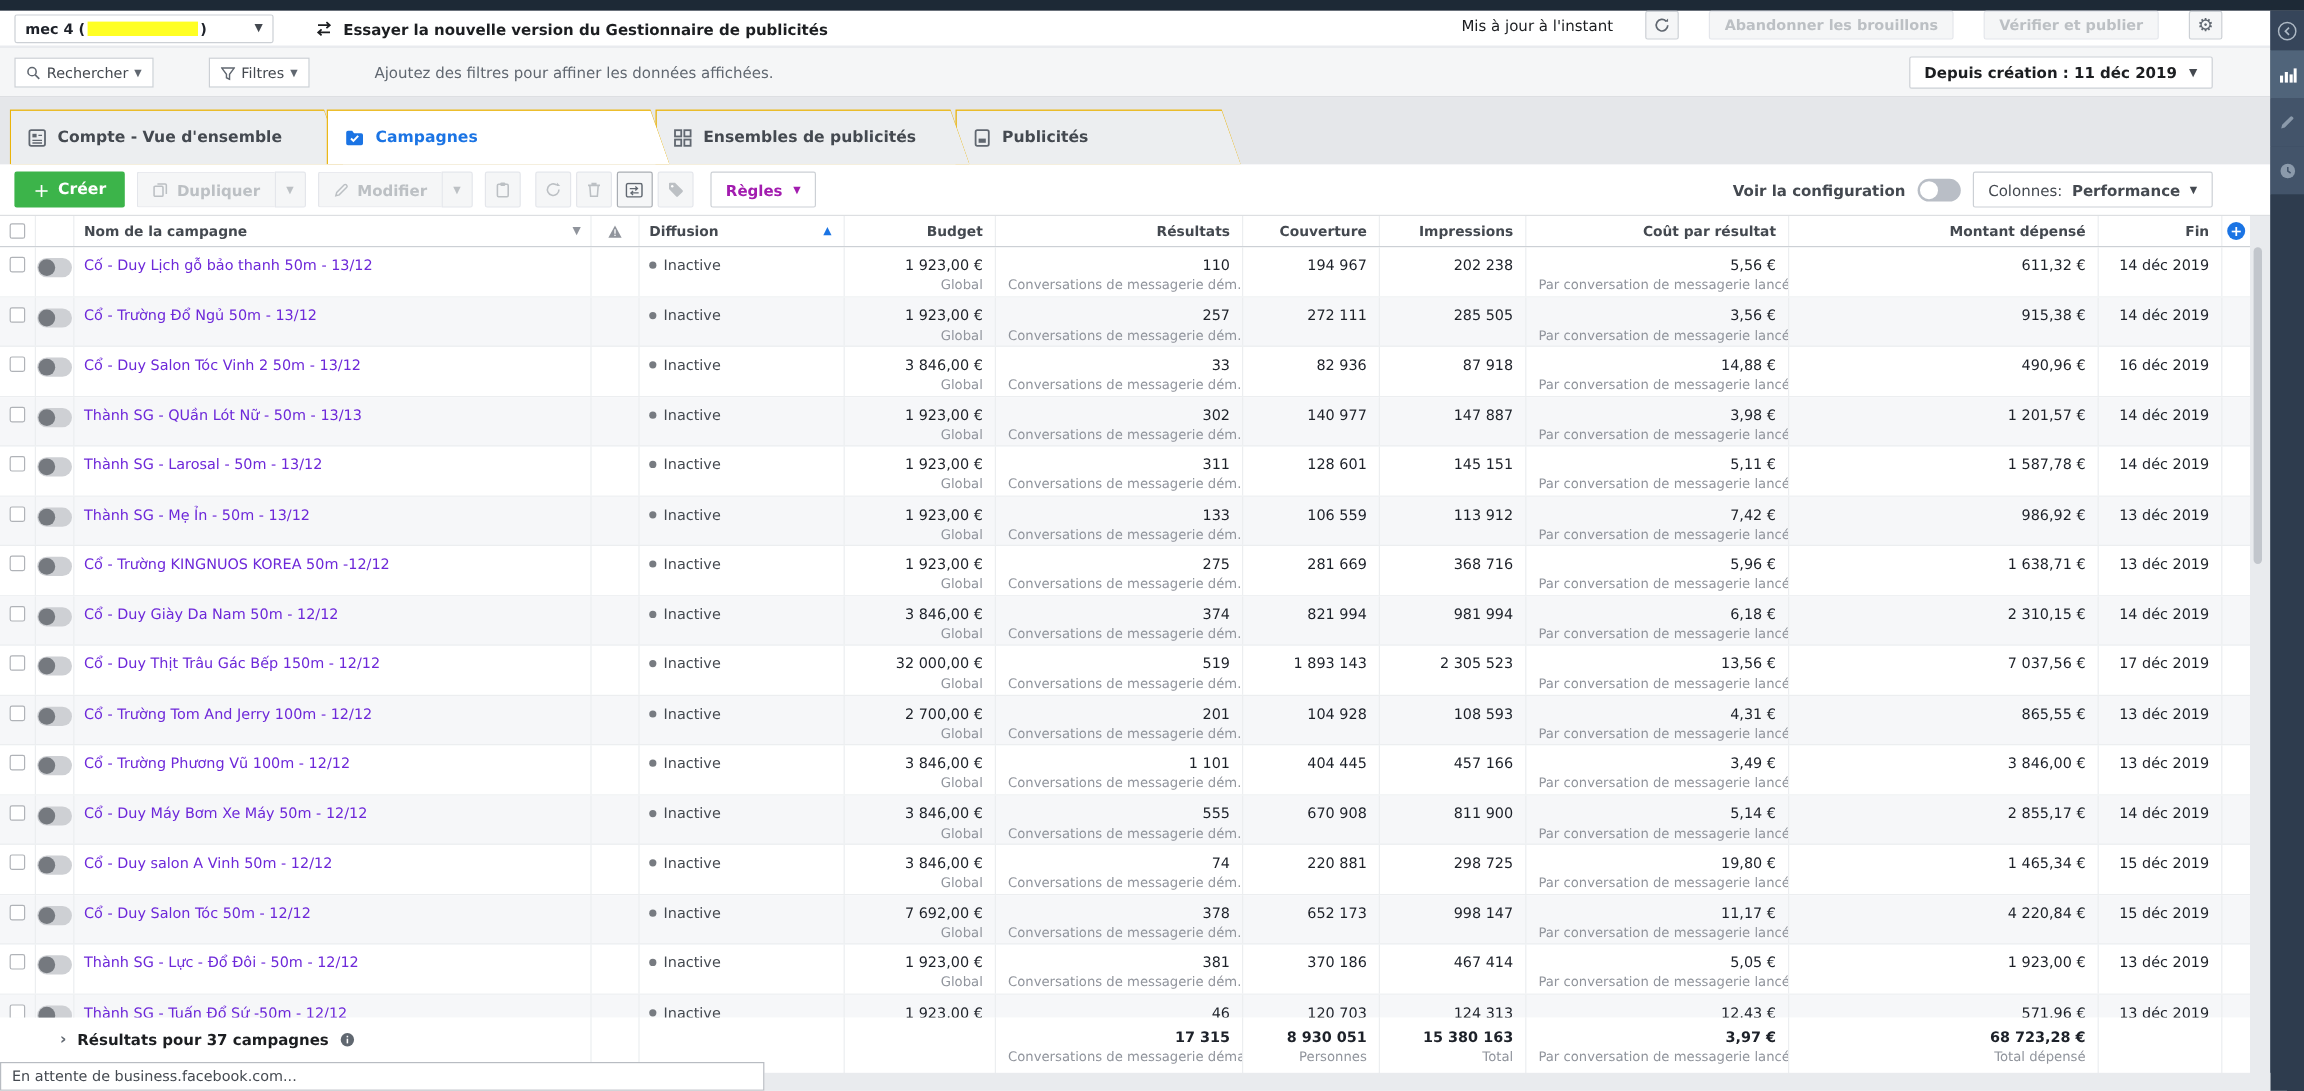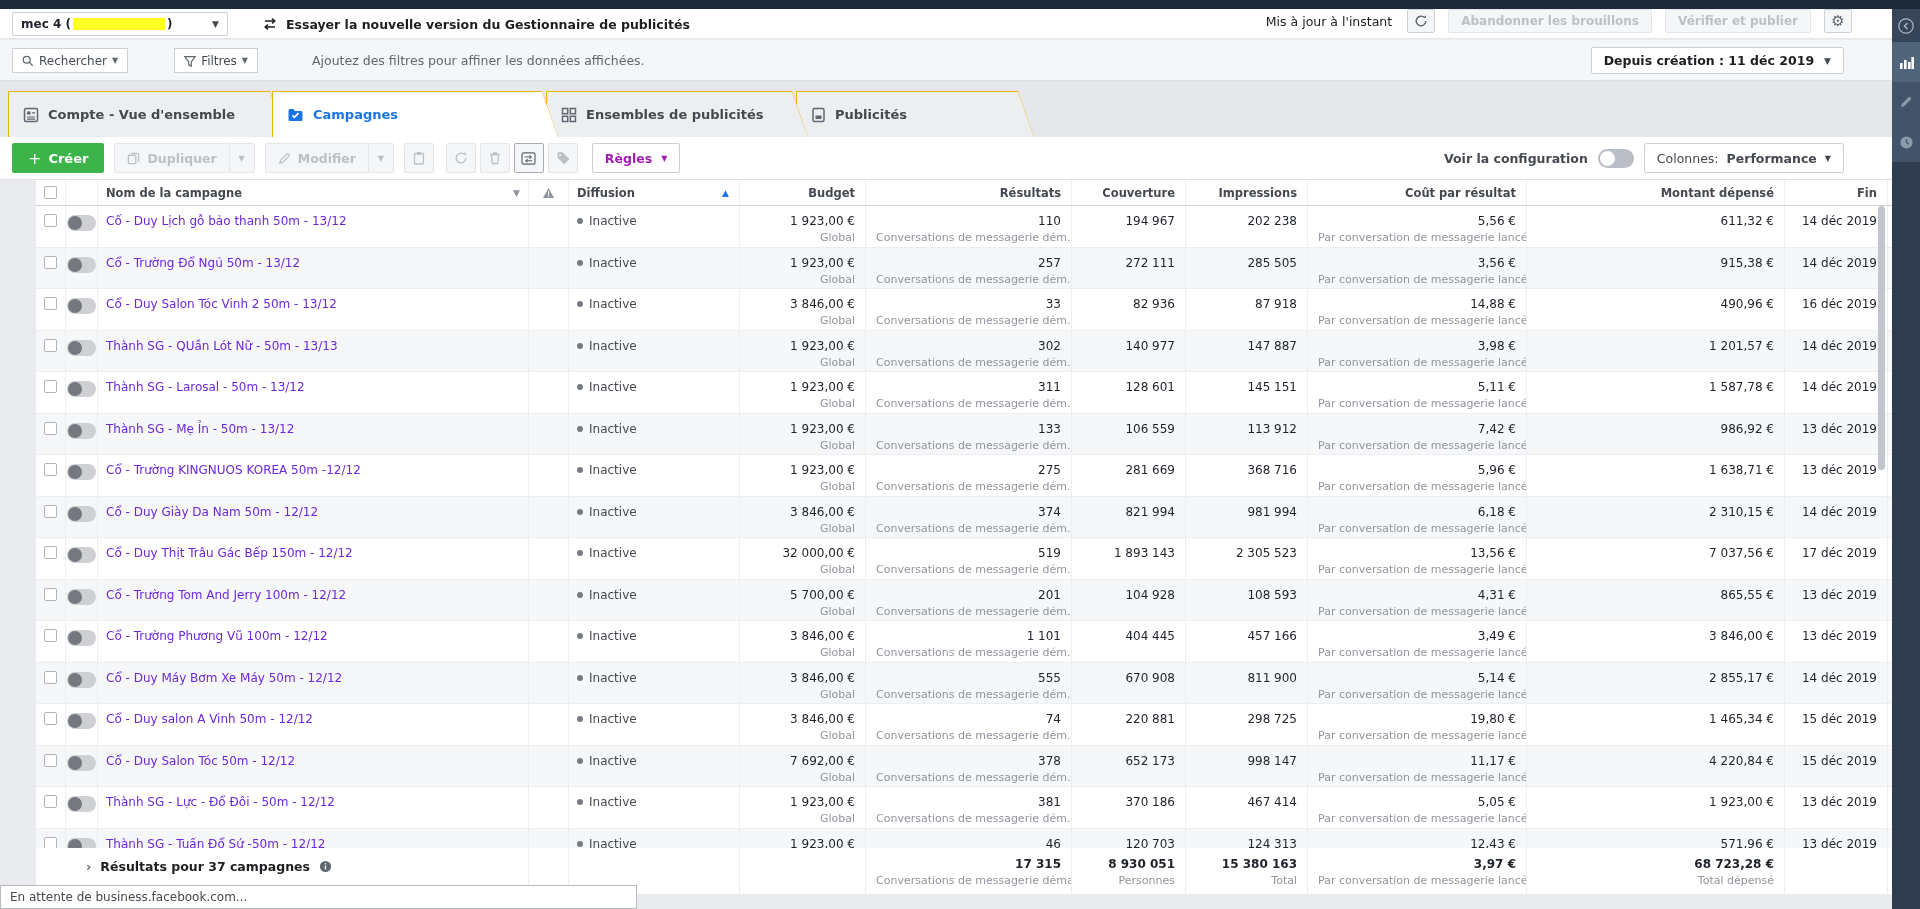--- a/index.html
+++ b/index.html
@@ -9,21 +9,21 @@
 
   
   .top-strip { position:absolute; left:0; top:0; width:1920px; height:9px; background:#1d2936; }
 
   
   .header-row { position:absolute; left:0; top:9px; width:1892px; height:30px; background:#fff; border-bottom:1px solid #e4e6eb; }
   .acct-select { position:absolute; left:12px; top:3px; height:24px; width:216px; border:1px solid #ccd0d5; border-radius:2px; background:#fff; display:flex; align-items:center; padding:0 8px; font-size:12px; font-weight:700; cursor:pointer; }
   .acct-redact { display:inline-block; width:92px; height:12px; background:#ffff24; margin:0 2px; }
   .acct-caret { margin-left:auto; color:#444950; font-size:9px; }
   .new-version { position:absolute; left:262px; top:0; height:30px; display:flex; align-items:center; gap:8px; font-size:12.5px; font-weight:700; color:#1c1e21; cursor:pointer; }
-  .hdr-right { position:absolute; right:40px; top:0; height:24px; display:flex; align-items:center; gap:13px; }
+  .hdr-right { position:absolute; right:40px; top:0; height:24px; display:flex; align-items:center; gap:25px; }
   .updated-txt { font-size:12.5px; color:#1c1e21; margin-right:2px; }
   .icon-btn { height:24px; width:28px; border:1px solid #ccd0d5; border-radius:2px; background:#f5f6f7; display:flex; align-items:center; justify-content:center; cursor:pointer; color:#606770; }
   .btn-disabled { height:24px; padding:0 12px; background:#f5f6f7; border:1px solid #e4e6eb; border-radius:2px; font-size:12px; font-weight:700; color:#bcc0c4; display:flex; align-items:center; }
   .gear { font-size:15px; color:#606770; }
 
   
   .filter-row { position:absolute; left:0; top:40px; width:1892px; height:41px; background:#f5f6f7; border-bottom:1px solid #dddfe2; }
   .filter-left { position:absolute; left:12px; top:8px; display:flex; align-items:center;gap:40px; }
   .fbtn { height:25px; background:#fff; border:1px solid #ccd0d5; display:flex; align-items:center; gap:5px; padding:0 9px; font-size:12px; color:#444950; cursor:pointer; }
   .fbtn + .fbtn { margin-left:6px; }
@@ -54,21 +54,21 @@
   .btn-regles { height:30px; margin-left:14px; padding:0 12px; background:#fff; border:1px solid #ccd0d5; border-radius:2px; display:flex; align-items:center; gap:9px; font-size:12.5px; font-weight:700; color:#a21caf; cursor:pointer; }
   .btn-regles .caret { font-size:8px; }
   .tb-right { position:absolute; right:48px; top:6px; display:flex; align-items:center; gap:10px; }
   .cfg-label { font-size:12.5px; font-weight:700; color:#444950; }
   .toggle-lg { width:36px; height:19px; border-radius:10px; background:#b9bec6; position:relative; cursor:pointer; }
   .toggle-lg .knob { position:absolute; left:2px; top:2px; width:15px; height:15px; border-radius:50%; background:#fff; }
   .btn-columns { height:30px; padding:0 12px; background:#fff; border:1px solid #ccd0d5; border-radius:2px; display:flex; align-items:center; gap:8px; font-size:12.5px; color:#444950; cursor:pointer; }
   .btn-columns b { font-weight:700; }
 
   
-  .table { position:absolute; left:0; top:180px; width:1875px; background:#fff;margin-left:36px; }
+  .table { position:absolute; left:0; top:180px; width:1875px; background:#fff; }
   .trow { display:flex; width:1875px; }
   .cell { flex:none; border-right:1px solid #eceef0; position:relative; overflow:hidden; }
   .c-check{width:30px;} .c-toggle{width:32px;} .c-name{width:431px;} .c-warn{width:40px;}
   .c-diff{width:171px;} .c-budget{width:126px;} .c-results{width:206px;} .c-reach{width:114px;}
   .c-impr{width:122px;} .c-cost{width:219px;} .c-spent{width:258px;} .c-end{width:103px;} .c-plus{width:23px; border-right:none;}
   .thead { height:26px; border-bottom:1px solid #ccd0d5; background:#fff; align-items:center; }
   .thead .cell { height:100%; display:flex; align-items:center; font-size:11.5px; font-weight:700; color:#444950; }
   .thead .num { justify-content:flex-end; padding-right:10px; }
   .hdr-sort { position:absolute; right:8px; color:#90949c; font-size:9px; }
   .diff-hdr { color:#1b74e4; padding-left:8px; }
@@ -764,21 +764,21 @@
             <span class="name-link">Cổ - Trường Tom And Jerry 100m - 12/12</span>
           </div>
     <div class="cell c-warn"></div>
     <div class="cell c-diff">
       <div class="status">
         <span class="dot"></span>
         <span>Inactive</span>
       </div>
     </div>
     <div class="cell c-budget">
-      <div class="l1">5 700,00 €</div>
+      <div class="l1">2 700,00 €</div>
       <div class="l2">Global</div>
     </div>
     <div class="cell c-results">
       <div class="l1">201</div>
       <div class="l2 trunc">Conversations de messagerie dém...</div>
     </div>
     <div class="cell c-reach">
             <div class="l1">104 928</div>
           </div>
     <div class="cell c-impr">

